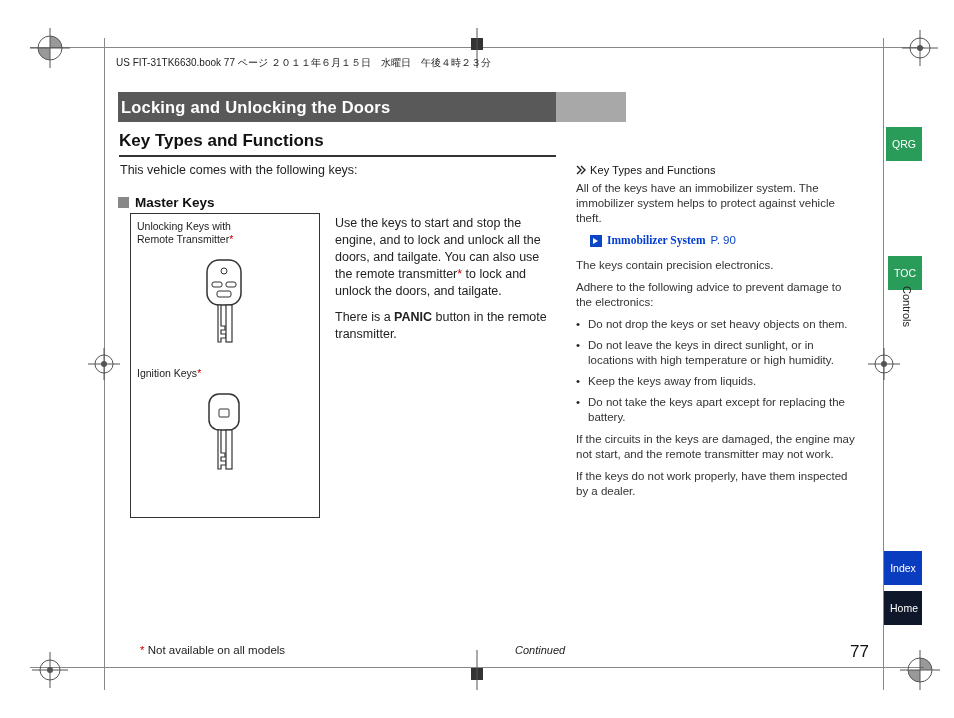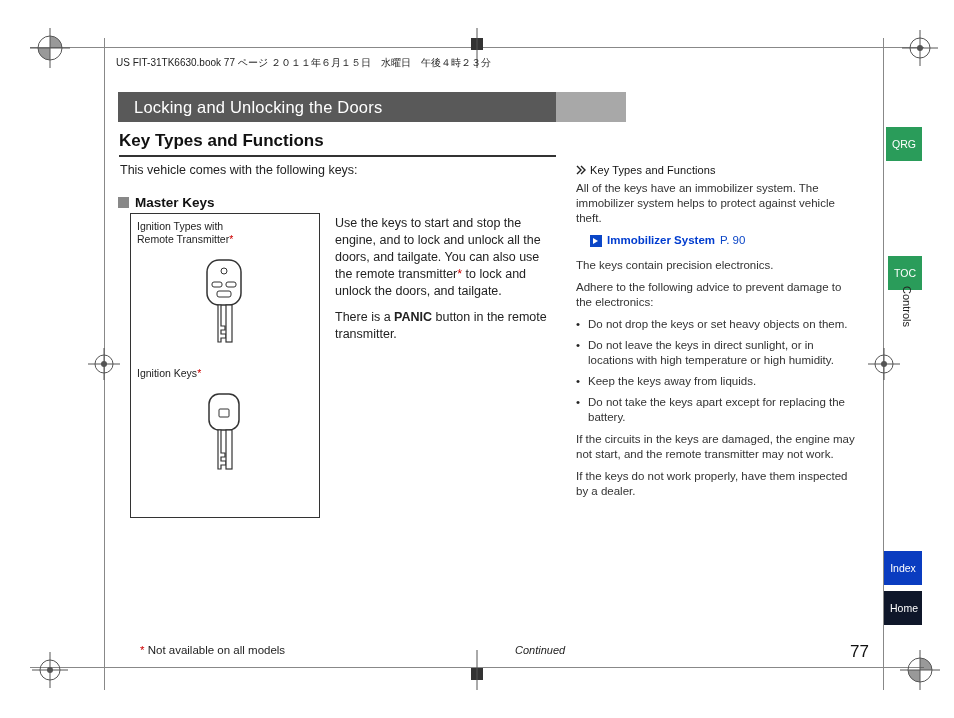--- a/index.html
+++ b/index.html
@@ -17,21 +17,21 @@
   .rm-tr { right: 14px; top: 20px; }
   .rm-bl { left: 30px; bottom: 30px; }
   .rm-br { right: 14px; bottom: 30px; }
   .rm-ml { left: 84px; top: 50%; transform: translateY(-50%); }
   .rm-mr { right: 50px; top: 50%; transform: translateY(-50%); }
   .rm-tc { left: 50%; top: 20px; transform: translateX(-50%); }
   .rm-bc { left: 50%; bottom: 30px; transform: translateX(-50%); }
 
   .header-meta { position: absolute; left: 116px; top: 48px; font-size: 10px; color: #222; }
 
-  .title-bar { position: absolute; left: 118px; top: 84px; width: 438px; height: 30px; background: #595959; color: #fff; font-size: 16.5px; font-weight: 400; display: flex; align-items: center; padding-left: 16px; letter-spacing: .2px; }
+  .title-bar { position: absolute; left: 118px; top: 84px; width: 438px; height: 30px; background: #595959; color: #fff; font-size: 16.5px; font-weight: 700; display: flex; align-items: center; padding-left: 3px; letter-spacing: .2px; }
   .title-bar .shade { position: absolute; right: -70px; top: 0; width: 70px; height: 30px; background: #a8a8a8; }
 
   .section-title { position: absolute; left: 119px; top: 123px; font-size: 17px; font-weight: 700; color: #111; }
   .section-underline { position: absolute; left: 119px; top: 147px; width: 437px; height: 2px; background: #333; }
 
   .intro { position: absolute; left: 120px; top: 155px; font-size: 12.5px; color: #222; }
 
   .sub-head { position: absolute; left: 118px; top: 187px; display: flex; align-items: center; gap: 6px; }
   .sub-head .sq { width: 11px; height: 11px; background: #888; }
   .sub-head .txt { font-size: 13.5px; font-weight: 700; color: #111; }
@@ -44,21 +44,21 @@
   .body-col { position: absolute; left: 335px; top: 207px; width: 225px; font-size: 12.5px; line-height: 1.35; color: #222; }
   .body-col p { margin-bottom: 10px; }
   .body-col .b { font-weight: 700; }
 
   .side-col { position: absolute; left: 576px; top: 155px; width: 284px; font-size: 11.5px; line-height: 1.3; color: #333; }
   .side-head { display: flex; align-items: center; gap: 4px; margin-bottom: 4px; font-size: 11px; color: #111; letter-spacing: .1px; }
   .side-head svg { flex-shrink: 0; }
   .side-col p { margin-bottom: 7px; }
   .link-row { display: flex; align-items: center; gap: 5px; margin: 4px 0 10px 14px; }
   .link-row svg { flex-shrink: 0; }
-  .link-row .lk { color: #003ccf; font-weight: 700; font-size: 11.5px; }
+  .link-row .lk { color: #003ccf; font-weight: 700; font-size: 11.5px; font-family: Liberation Serif, serif; }
   .link-row .pg { color: #0b46c7; font-size: 11.5px; }
   .bullets { list-style: none; margin: 0 0 8px 0; }
   .bullets li { position: relative; padding-left: 12px; margin-bottom: 6px; }
   .bullets li:before { content: "•"; position: absolute; left: 0; top: 0; color: #222; }
 
   .footnote { position: absolute; left: 140px; bottom: 64px; font-size: 11.5px; color: #222; }
   .footnote .ast { color: #c00; }
   .continued { position: absolute; left: 515px; bottom: 64px; font-size: 11px; font-style: italic; color: #222; }
   .page-num { position: absolute; right: 85px; bottom: 58px; font-size: 17px; color: #111; }
 
@@ -155,21 +155,21 @@
 
 <div class="intro">This vehicle comes with the following keys:</div>
 
 <div class="sub-head">
   <div class="sq"></div>
   <div class="txt">Master Keys</div>
 </div>
 
 <div class="figure-box">
   <div class="fig-label" style="top:6px;">
-    <span>Ignition Types with</span><br>
+    <span>Unlocking Keys with</span><br>
     <span>Remote Transmitter</span><span class="ast">*</span>
   </div>
   <svg class="key-svg" style="left:48px; top:40px;" width="90" height="95" viewBox="0 0 90 95">
 
     <rect x="28" y="6" width="34" height="45" rx="12" ry="12" fill="#fff" stroke="#333" stroke-width="1.5"></rect>
     <circle cx="45" cy="17" r="3" fill="none" stroke="#333"></circle>
     <rect x="33" y="28" width="10" height="5" rx="2" fill="none" stroke="#333"></rect>
     <rect x="47" y="28" width="10" height="5" rx="2" fill="none" stroke="#333"></rect>
     <rect x="38" y="37" width="14" height="6" rx="2" fill="none" stroke="#333"></rect>
     <path d="M39 51 L39 88 L42 88 L42 84 L47 84 L47 80 L42 80 L42 76 L46 76 L46 72 L42 72 L42 51 Z" fill="#fff" stroke="#333" stroke-width="1.2"></path>

